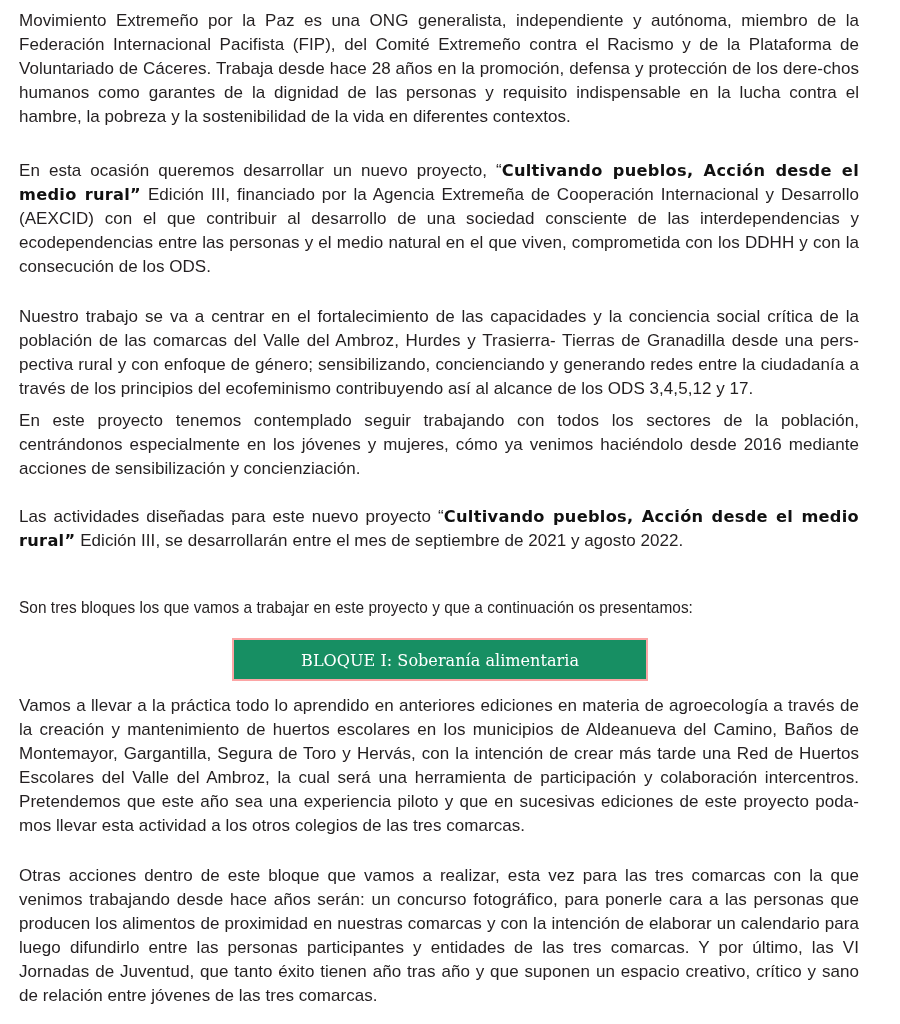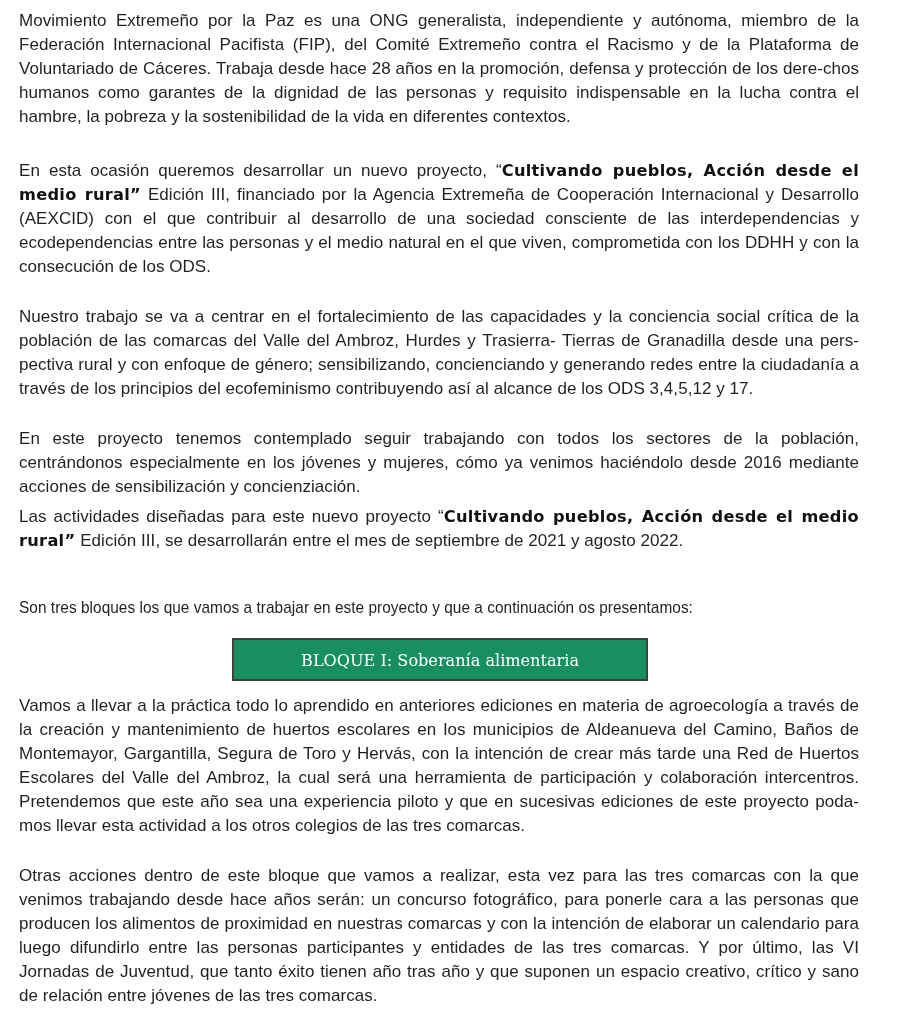--- a/index.html
+++ b/index.html
@@ -45,21 +45,21 @@
     white-space: nowrap;
     text-align: left;
   }
   .block-box {
     position: absolute;
     left: 232px;
     top: 638px;
     width: 412px;
     height: 39px;
     background: #178f63;
-    border: 2px solid #404040;
+    border: 2px solid #fca5a5;
     box-sizing: content-box;
     display: flex;
     align-items: center;
     justify-content: center;
   }
   .block-box span {
     font-family: "DejaVu Serif", serif;
     color: #ffffff;
     font-size: 17.5px;
     letter-spacing: 0px;
@@ -72,21 +72,21 @@
 <body>
 
 <div class="page">
 
   <p class="para" style="top:9px;">Movimiento Extremeño por la Paz es una ONG generalista, independiente y autónoma, miembro de la Federación Internacional Pacifista (FIP), del Comité Extremeño contra el Racismo y de la Plataforma de Voluntariado de Cáceres. Trabaja desde hace 28 años en la promoción, defensa y protección de los dere-chos humanos como garantes de la dignidad de las personas y requisito indispensable en la lucha contra el hambre, la pobreza y la sostenibilidad de la vida en diferentes contextos.</p>
 
   <p class="para" style="top:159px;"><span>En esta ocasión queremos desarrollar un nuevo proyecto, “</span><span class="b">Cultivando pueblos, Acción desde el medio rural”</span><span> Edición III, financiado por la Agencia Extremeña de Cooperación Internacional y Desarrollo (AEXCID) con el que contribuir al desarrollo de una sociedad consciente de las interdependencias y ecodependencias entre las personas y el medio natural en el que viven, comprometida con los DDHH y con la consecución de los ODS.</span></p>
 
   <p class="para" style="top:305px;">Nuestro trabajo se va a  centrar en  el fortalecimiento de  las capacidades y la conciencia social crítica de la población de las comarcas  del Valle del Ambroz, Hurdes y Trasierra- Tierras de Granadilla desde una pers-pectiva rural y con enfoque de género; sensibilizando, concienciando y generando redes entre la ciudadanía a través de los principios del ecofeminismo contribuyendo así  al alcance de los ODS 3,4,5,12 y 17.</p>
 
-  <p class="para" style="top:427px;">En este proyecto tenemos contemplado seguir trabajando con todos los sectores de la población, centrándonos especialmente en los jóvenes y mujeres, cómo ya venimos haciéndolo desde 2016 mediante acciones de sensibilización y concienziación.</p>
+  <p class="para" style="top:409px;">En este proyecto tenemos contemplado seguir trabajando con todos los sectores de la población, centrándonos especialmente en los jóvenes y mujeres, cómo ya venimos haciéndolo desde 2016 mediante acciones de sensibilización y concienziación.</p>
 
   <p class="para" style="top:505px;"><span>Las actividades diseñadas para este nuevo proyecto “</span><span class="b">Cultivando pueblos, Acción desde el medio rural”</span><span> Edición III, se desarrollarán entre el mes de septiembre de 2021 y agosto 2022.</span></p>
 
   <p class="para narrow" style="top:596px;">Son tres bloques los que vamos a trabajar en este proyecto y que a continuación os presentamos:</p>
 
   <p class="para" style="top:694px;">Vamos a llevar a la práctica todo lo aprendido en anteriores ediciones en materia de agroecología a través de la creación y mantenimiento de huertos escolares en los municipios de Aldeanueva del Camino, Baños de Montemayor, Gargantilla, Segura de Toro y Hervás, con la intención de crear más tarde una Red de Huertos Escolares del Valle del Ambroz, la cual será una herramienta de participación y colaboración intercentros. Pretendemos que este año sea una experiencia piloto y que en sucesivas ediciones de este proyecto poda-mos llevar esta actividad a los otros colegios de las tres comarcas.</p>
 
   <p class="para" style="top:864px;">Otras acciones dentro de este bloque que vamos a realizar, esta vez para las tres comarcas con la que venimos trabajando desde hace años serán:  un concurso fotográfico, para ponerle cara a las personas que producen los alimentos de proximidad en nuestras comarcas y con la intención de elaborar un calendario para luego difundirlo entre las personas participantes y entidades de las tres comarcas. Y por último,  las VI Jornadas de Juventud, que tanto éxito  tienen año tras año y que suponen un espacio creativo, crítico y sano de relación entre jóvenes de las tres comarcas.</p>
 
 </div>

